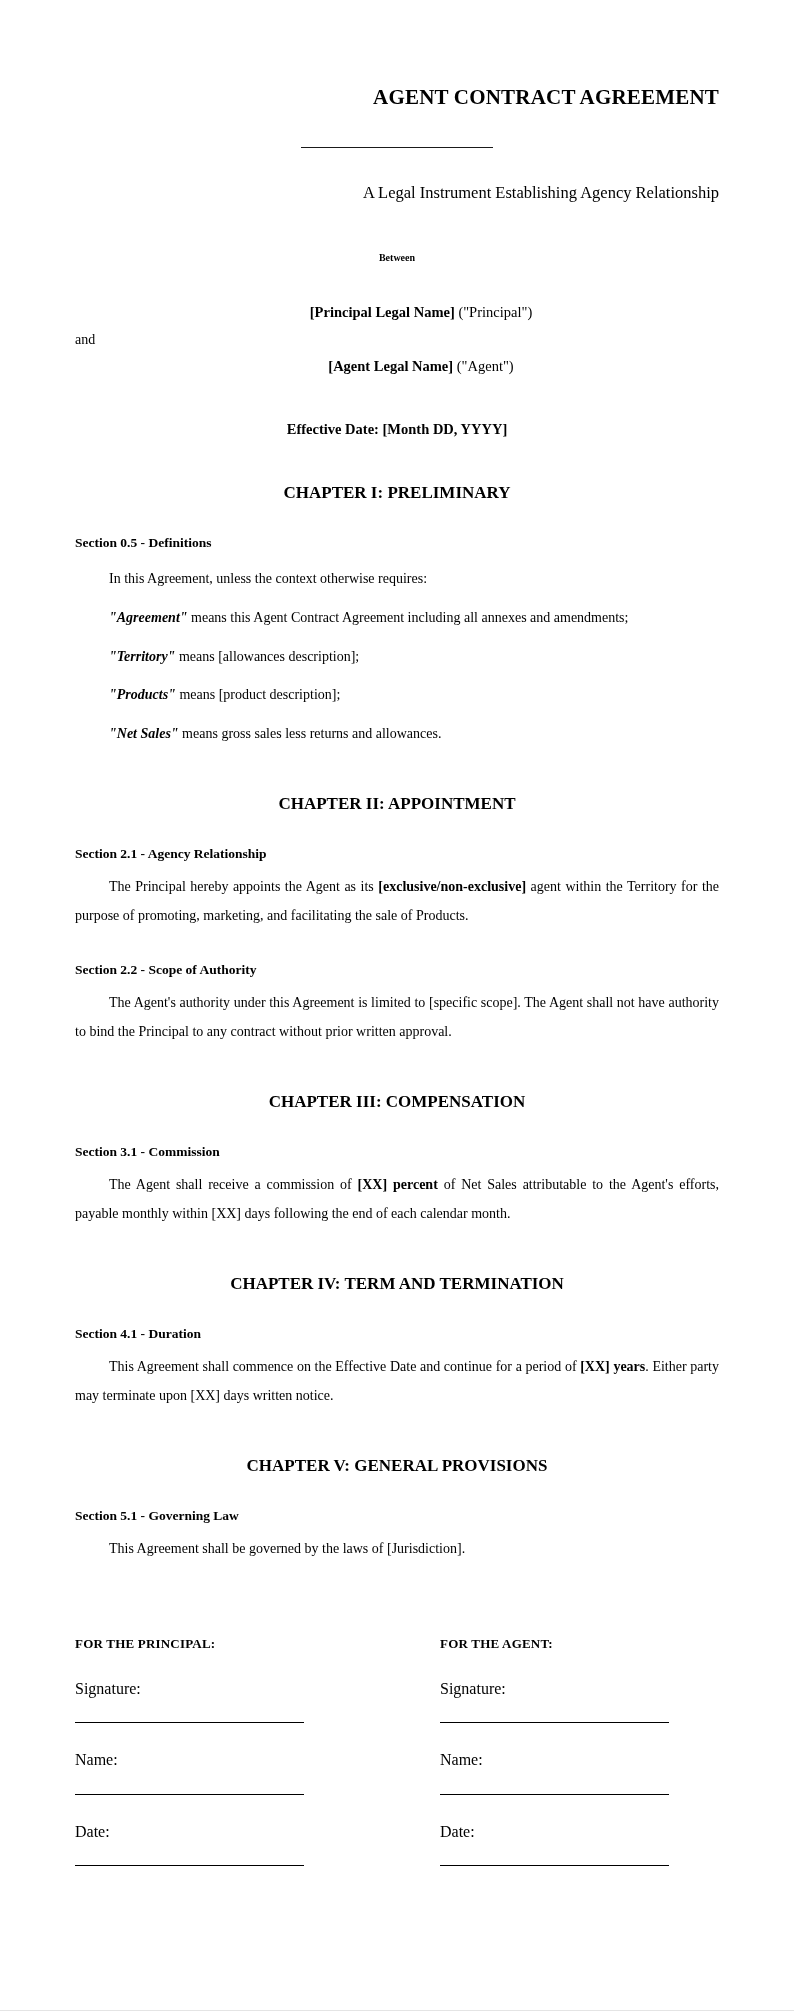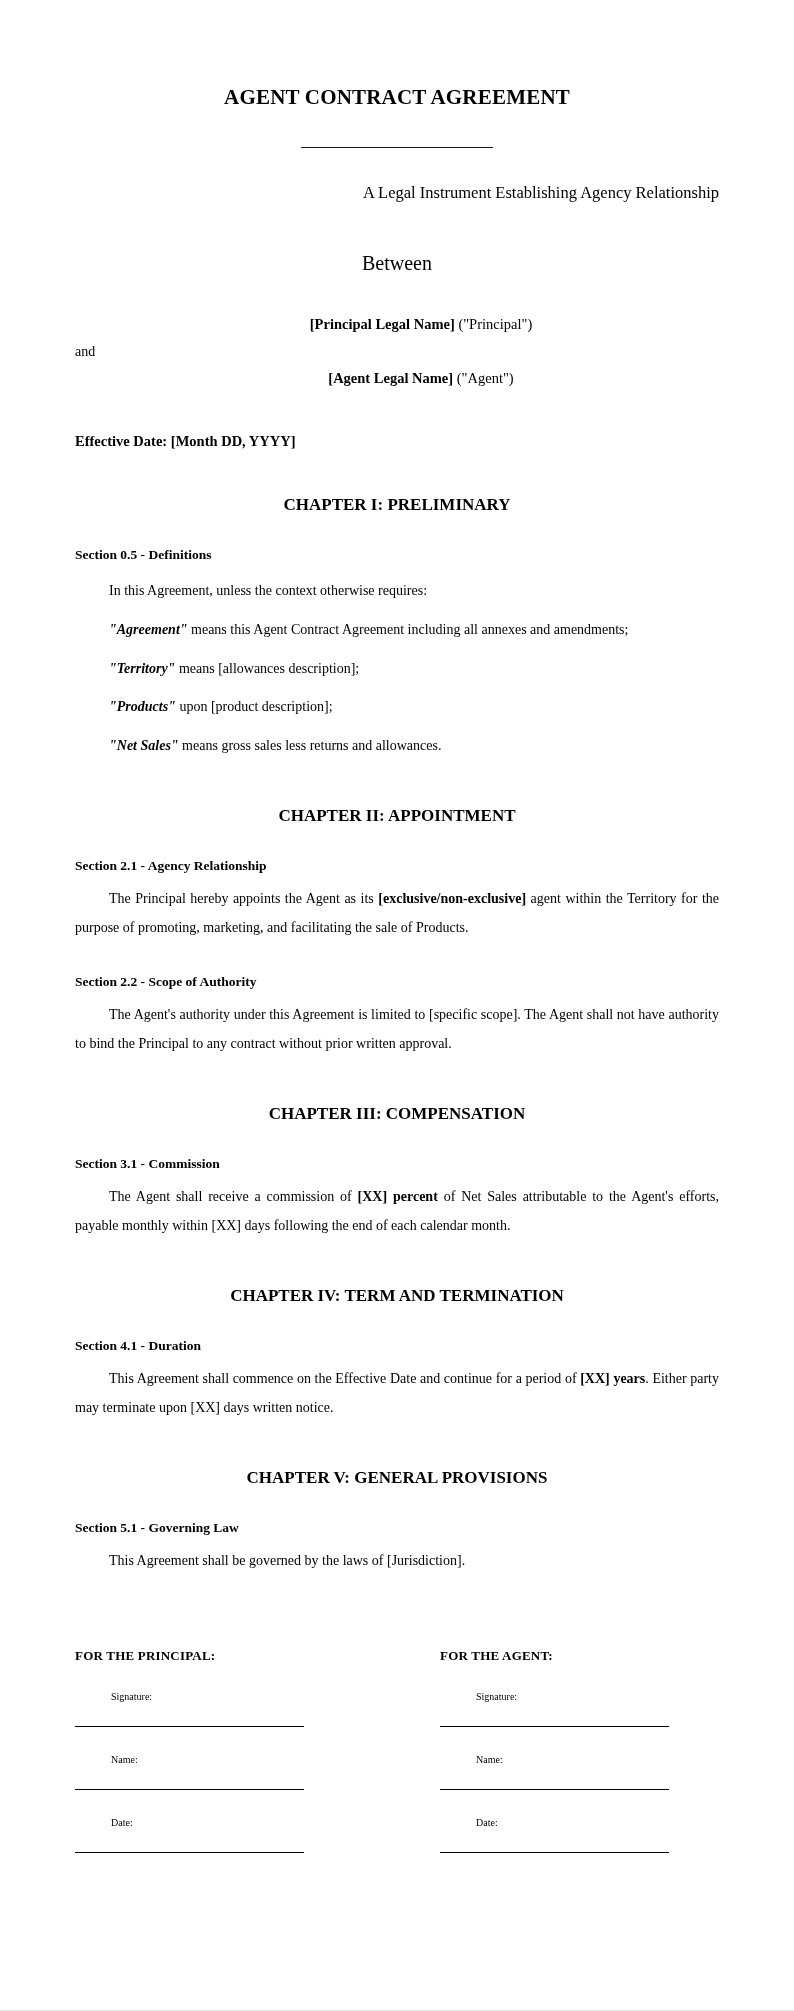--- a/index.html
+++ b/index.html
@@ -20,21 +20,21 @@
     width: 794px;
     min-height: 2011px;
     box-sizing: border-box;
     background: #ffffff;
     border-bottom: 1px solid #e4e4e4;
     padding: 62px 75px 0 75px;
   }
 
   
   .doc-title {
-    text-align: center;
+    text-align: right;
     font-size: 21px;
     font-weight: bold;
     letter-spacing: 0.2px;
     margin: 22px 0 0 0;
     line-height: 1.3;
   }
   .title-rule-wrap {
     text-align: center;
     margin: 26px 0 0 0;
   }
@@ -48,40 +48,41 @@
   .doc-subtitle {
     text-align: right;
     font-size: 16.5px;
     font-weight: normal;
     margin: 26px 0 0 0;
     line-height: 1.4;
   }
 
   .between-label {
     text-align: center;
-    font-size: 20px;
-    font-weight: normal;
+    font-size: 10px;
+    font-weight: bold;
     margin: 48px 0 0 0;
   }
 
   .party-line {
     text-align: center;
     font-size: 14.5px;
     margin: 0;
     line-height: 1.35;
   }
   .party-line.first { margin-top: 40px; }
   .party-line .nm { font-weight: bold; margin-left: 48px; }
   .party-conj {
     text-align: left;
     font-size: 14px;
     margin: 9px 0 9px 0;
   }
 
   .effective-date {
+    text-align: center;
     font-size: 14.5px;
     font-weight: bold;
     margin: 44px 0 0 0;
   }
 
   
   .chapter-heading {
     text-align: center;
     font-size: 17px;
     font-weight: bold;
@@ -139,23 +140,22 @@
   .sig-party-title {
     font-size: 13px;
     font-weight: bold;
     letter-spacing: 0.2px;
     margin: 0 0 0 0;
   }
   .sig-field {
     margin-top: 26px;
   }
   .sig-field-label {
-    font-size: 10px;
+    font-size: 16px;
     line-height: 1.4;
-    margin-left: 36px;
   }
   .sig-rule {
     margin-top: 22px;
     width: 229px;
     height: 0;
     border-top: 1.3px solid #000000;
   }
 </style>
 </head>
 <body>
@@ -188,21 +188,21 @@
   <h3 class="section-heading">Section 0.5 - Definitions</h3>
   <p class="def-intro">In this Agreement, unless the context otherwise requires:</p>
   <ul class="def-list">
     <li class="def-item">
       <span class="term">"Agreement"</span><span> means this Agent Contract Agreement including all annexes and amendments;</span>
     </li>
     <li class="def-item">
       <span class="term">"Territory"</span><span> means [allowances description];</span>
     </li>
     <li class="def-item">
-      <span class="term">"Products"</span><span> upon [product description];</span>
+      <span class="term">"Products"</span><span> means [product description];</span>
     </li>
     <li class="def-item">
       <span class="term">"Net Sales"</span><span> means gross sales less returns and allowances.</span>
     </li>
   </ul>
 
   <h2 class="chapter-heading">CHAPTER II: APPOINTMENT</h2>
 
   <h3 class="section-heading">Section 2.1 - Agency Relationship</h3>
   <p class="body-para">

